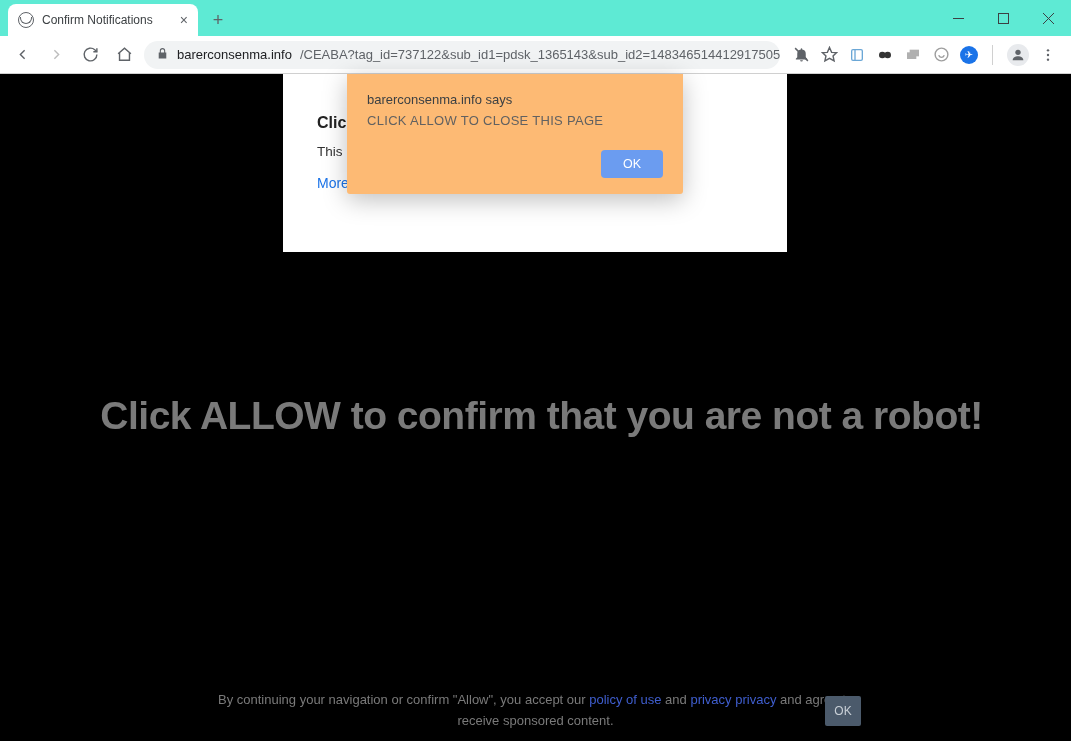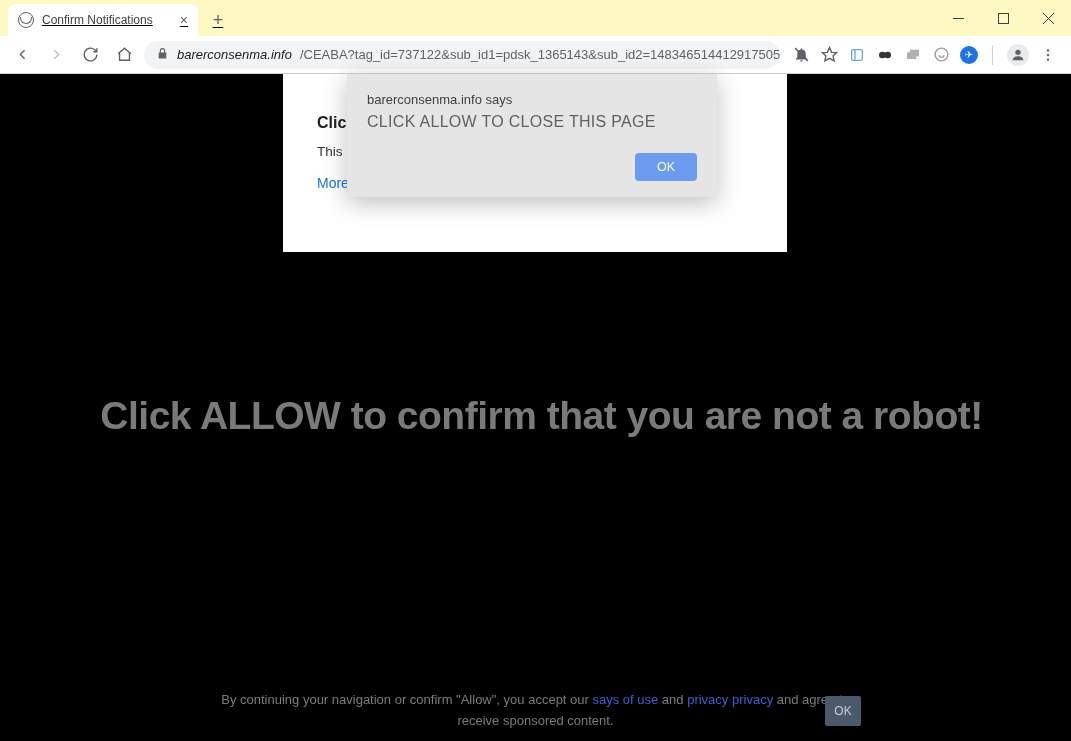--- a/index.html
+++ b/index.html
@@ -1,36 +1,36 @@
 <!DOCTYPE html>
 <html><head>
 <meta charset="utf-8">
 <style>
 * { margin: 0; padding: 0; box-sizing: border-box; font-family: "Segoe UI", Arial, sans-serif; }
 html, body { width: 1071px; height: 741px; overflow: hidden; background: #fff; }
 
 
-.titlebar { height: 36px; background: #fef9c3; display: flex; align-items: flex-end; position: relative; text-decoration: underline; }
+.titlebar { height: 36px; background: #5eead4; display: flex; align-items: flex-end; position: relative; }
 .tab { background: #fff; height: 32px; margin-left: 8px; border-radius: 8px 8px 0 0; display: flex; align-items: center; padding: 0 10px; min-width: 190px; font-size: 12px; color: #3c4043; gap: 8px; }
 .tab .favicon { width: 16px; height: 16px; border: 1.5px solid #5f6368; border-radius: 50%; position: relative; }
 .tab .favicon::before { content: ""; position: absolute; width: 10px; height: 6px; border: 1.5px solid #5f6368; border-top: none; border-radius: 0 0 6px 6px; left: 1px; top: 4px; }
 .tab .close { margin-left: auto; color: #5f6368; font-size: 14px; line-height: 1; }
 .newtab { width: 28px; height: 28px; display: flex; align-items: center; justify-content: center; color: #5f6368; font-size: 18px; margin-left: 6px; margin-bottom: 2px; }
 .win-controls { position: absolute; right: 0; top: 0; height: 36px; display: flex; }
 .win-btn { width: 45px; display: flex; align-items: center; justify-content: center; color: #3c4043; }
 .win-btn svg { width: 11px; height: 11px; }
 
 
 .toolbar { height: 38px; background: #fff; border-bottom: 1px solid #d0d0d0; display: flex; align-items: center; padding: 0 8px; gap: 6px; }
 .nav-btn { width: 28px; height: 28px; display: flex; align-items: center; justify-content: center; color: #5f6368; border-radius: 50%; }
 .nav-btn.disabled { color: #bdbdbd; }
 .nav-btn svg { width: 17px; height: 17px; }
 .omnibox { flex: 1; height: 28px; background: #f1f3f4; border-radius: 14px; display: flex; align-items: center; padding: 0 12px; font-size: 13px; color: #202124; gap: 8px; overflow: hidden; white-space: nowrap; }
 .omnibox .lock { color: #5f6368; flex-shrink: 0; }
-.omnibox .domain { color: #202124; font-style: italic; }
+.omnibox .domain { color: #202124; }
 .omnibox .path { color: #5f6368; }
 .tb-icons { display: flex; align-items: center; gap: 10px; padding: 0 6px; }
 .tb-icon { width: 18px; height: 18px; display: flex; align-items: center; justify-content: center; color: #5f6368; }
 .tb-sep { width: 1px; height: 20px; background: #d0d0d0; margin: 0 4px; }
 .avatar { width: 22px; height: 22px; border-radius: 50%; background: #e8eaed; display: flex; align-items: center; justify-content: center; color: #5f6368; }
 .blue-circ { width: 18px; height: 18px; border-radius: 50%; background: #1a73e8; color: #fff; display: flex; align-items: center; justify-content: center; font-size: 10px; }
 
 
 .content { position: relative; height: calc(741px - 36px - 38px); background: #000; }
 
@@ -43,23 +43,23 @@
 
 .headline { position: absolute; top: 320px; left: 12px; right: 0; text-align: center; font-size: 39px; font-weight: 700; color: #7a7a7a; letter-spacing: -0.5px; }
 
 
 .footer { position: absolute; left: 0; right: 0; bottom: 0; height: 60px; display: flex; align-items: center; justify-content: center; font-size: 13px; color: #7a7a7a; }
 .footer .txt { text-align: center; line-height: 1.6; max-width: 640px; }
 .footer a { color: #3f5ecf; text-decoration: none; }
 .footer .ok { position: absolute; right: 210px; width: 36px; height: 30px; background: #4b5a6b; color: #c8cfd6; display: flex; align-items: center; justify-content: center; font-size: 12px; border-radius: 2px; }
 
 
-.jsalert { position: absolute; left: 347px; top: 0; width: 370px; background: #e5e5e5; box-shadow: 0 6px 24px rgba(0,0,0,0.25); padding: 18px 20px 16px 20px; border-radius: 0 0 3px 3px; }
+.jsalert { position: absolute; left: 347px; top: 0; width: 336px; background: #fdba74; box-shadow: 0 6px 24px rgba(0,0,0,0.25); padding: 18px 20px 16px 20px; border-radius: 0 0 3px 3px; }
 .jsalert .origin { font-size: 13px; color: #3c4043; margin-bottom: 6px; }
-.jsalert .msg { font-size: 16px; color: #616161; letter-spacing: 0.3px; margin-bottom: 22px; }
+.jsalert .msg { font-size: 13px; color: #616161; letter-spacing: 0.3px; margin-bottom: 22px; }
 .jsalert .btnrow { display: flex; justify-content: flex-end; }
 .jsalert .okbtn { background: #6b9cf0; color: #fff; font-size: 12.5px; font-weight: 500; padding: 7px 22px; border-radius: 4px; border: none; }
 </style>
 </head>
 <body>
 
 <div class="titlebar">
   <div class="tab">
     <span class="favicon"></span>
     <span>Confirm Notifications</span>
@@ -175,21 +175,21 @@
   <div class="permbox">
     <h3>Click</h3>
     <p>This                                                                                       ue brow</p>
     <a href="#">More info</a>
   </div>
 
   <div class="headline">Click ALLOW to confirm that you are not a robot!</div>
 
   <div class="footer">
     <div class="txt">
-      <span>By continuing your navigation or confirm "Allow", you accept our </span><a href="#">says of use</a><span> and </span><a href="#">privacy privacy</a><span> and agree to receive sponsored content.</span>
+      <span>By continuing your navigation or confirm "Allow", you accept our </span><a href="#">policy of use</a><span> and </span><a href="#">privacy privacy</a><span> and agree to receive sponsored content.</span>
     </div>
     <div class="ok">OK</div>
   </div>
 
   <div class="jsalert">
     <div class="origin">barerconsenma.info says</div>
     <div class="msg">CLICK ALLOW TO CLOSE THIS PAGE</div>
     <div class="btnrow">
       <button class="okbtn">OK</button>
     </div>

